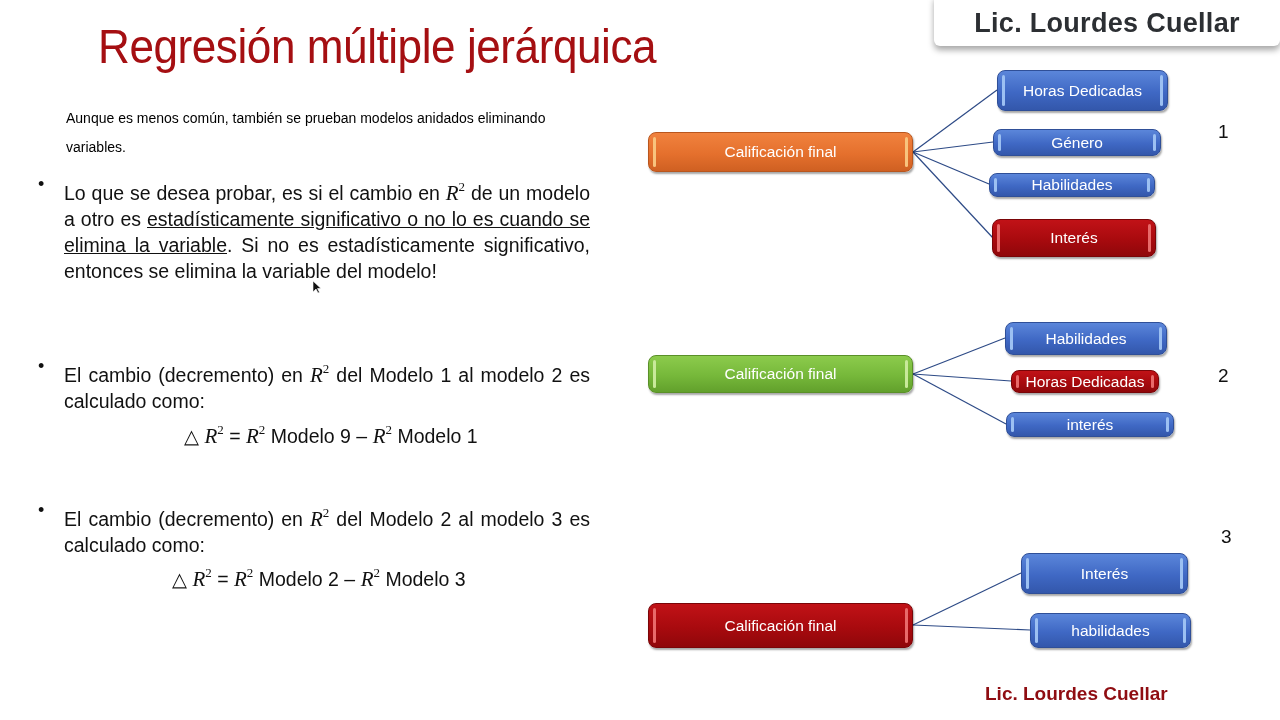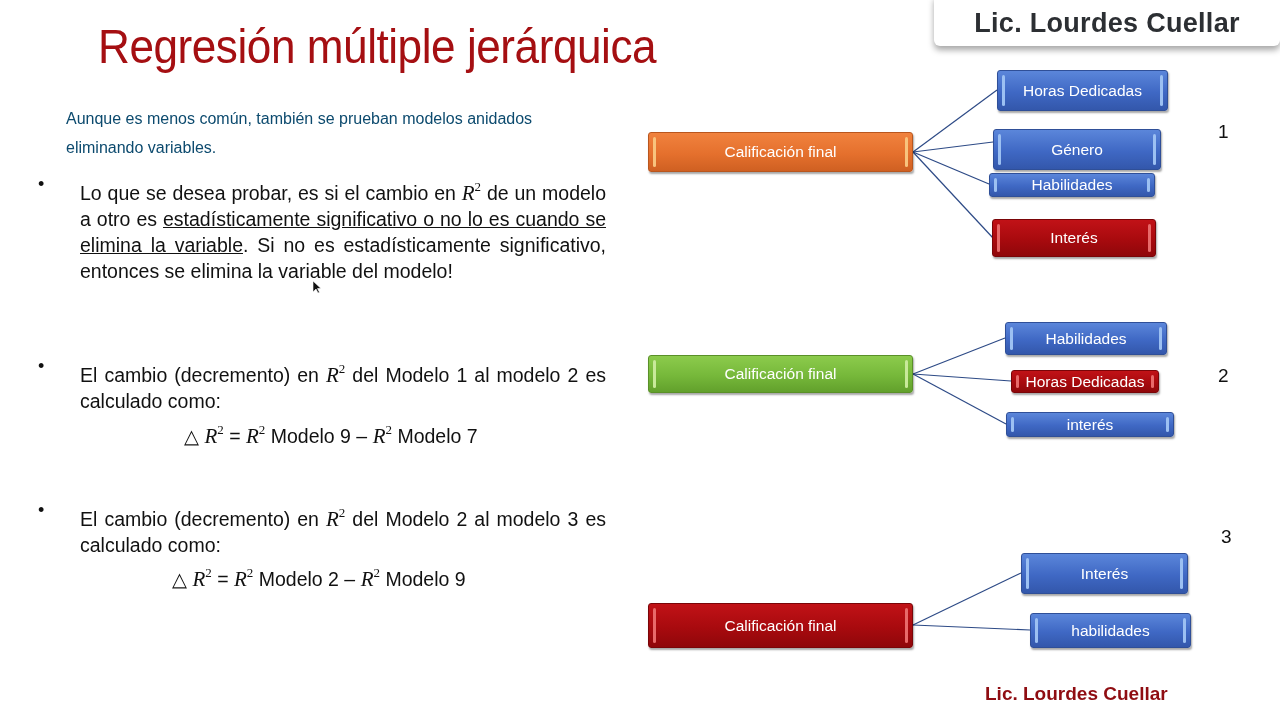--- a/index.html
+++ b/index.html
@@ -14,35 +14,35 @@
   }
 
   .badge {
     position: absolute; left: 934px; top: -6px; width: 346px; height: 52px;
     background: #fff; border-radius: 6px;
     box-shadow: 0 4px 6px rgba(0,0,0,0.35);
     display: flex; align-items: center; justify-content: center;
   }
   .badge span { font-size: 27px; color: #2c2f33; font-weight: 600; letter-spacing: 0.3px; padding-top: 6px; }
 
-  .text { position: absolute; font-size: 16px; line-height: 26px; color: #0c4a6e; }
+  .text { position: absolute; font-size: 14px; line-height: 26px; color: #000000; }
   .intro { left: 66px; top: 104px; width: 500px; line-height: 29px; }
   .bullet-block { position: absolute; left: 38px; width: 560px; }
   .bullet-dot { position: absolute; left: 0; top: 0; font-size: 18px; }
-  .bullet-body { margin-left: 42px; width: 526px; text-align: justify; font-size: 19.5px; line-height: 26px; }
+  .bullet-body { margin-left: 26px; width: 526px; text-align: justify; font-size: 19.5px; line-height: 26px; }
   .u { text-decoration: underline; }
   .math { font-family: "Liberation Serif", serif; font-style: italic; font-size: 21px; }
   .math sup { font-style: normal; font-size: 13px; vertical-align: 9px; }
   .formula { position: absolute; font-size: 19.5px; }
 
   .cursor { position: absolute; left: 312px; top: 280px; width: 10px; height: 14px; }
 
   .node {
     position: absolute; display: flex; align-items: center; justify-content: center;
-    color: #fff; font-size: 15.5px; border-radius: 3px;
+    color: #fff; font-size: 15.5px; border-radius: 8px;
     box-shadow: 1px 2px 2px rgba(0,0,0,0.35);
   }
   .node::before, .node::after {
     content: ""; position: absolute; top: 4px; bottom: 4px; width: 3px; border-radius: 2px;
   }
   .node::before { left: 4px; }
   .node::after { right: 4px; }
   .blue { background: linear-gradient(#5b86da, #3f68c4 55%, #3357ab); border: 1px solid #2f4f98; }
   .blue::before, .blue::after { background: #9cc0f2; }
   .red { background: linear-gradient(#c11217, #a80a0e 55%, #8f070a); border: 1px solid #7a0508; }
@@ -76,31 +76,31 @@
   </div>
 </div>
 
 <div class="bullet-block" style="top:356px;">
   <span class="bullet-dot">•</span>
   <div class="bullet-body">
     <span>El cambio (decremento) en </span><span class="math"><span>R</span><sup>2</sup></span><span> del Modelo 1 al modelo 2 es calculado como:</span>
   </div>
 </div>
 <div class="formula" style="left:184px; top:422px;">
-  <span>△ </span><span class="math"><span>R</span><sup>2</sup></span><span> = </span><span class="math"><span>R</span><sup>2</sup></span><span> Modelo 9 – </span><span class="math"><span>R</span><sup>2</sup></span><span> Modelo 7</span>
+  <span>△ </span><span class="math"><span>R</span><sup>2</sup></span><span> = </span><span class="math"><span>R</span><sup>2</sup></span><span> Modelo 9 – </span><span class="math"><span>R</span><sup>2</sup></span><span> Modelo 1</span>
 </div>
 
 <div class="bullet-block" style="top:500px;">
   <span class="bullet-dot">•</span>
   <div class="bullet-body">
     <span> El cambio (decremento) en </span><span class="math"><span>R</span><sup>2</sup></span><span> del Modelo 2 al modelo 3 es calculado como:</span>
   </div>
 </div>
 <div class="formula" style="left:172px; top:565px;">
-  <span>△ </span><span class="math"><span>R</span><sup>2</sup></span><span> = </span><span class="math"><span>R</span><sup>2</sup></span><span> Modelo 2 – </span><span class="math"><span>R</span><sup>2</sup></span><span> Modelo 9</span>
+  <span>△ </span><span class="math"><span>R</span><sup>2</sup></span><span> = </span><span class="math"><span>R</span><sup>2</sup></span><span> Modelo 2 – </span><span class="math"><span>R</span><sup>2</sup></span><span> Modelo 3</span>
 </div>
 
 <svg class="cursor" viewBox="0 0 10 14">
   <path d="M1 1 L1 12 L4 9 L6 13 L7.5 12.3 L5.5 8.5 L9 8.5 Z" fill="#111" stroke="#fff" stroke-width="0.6"></path>
 </svg>
 
 <svg class="lines">
   <g stroke="#2d4a86" stroke-width="1.2" fill="none">
 
     <line x1="913" y1="152" x2="997" y2="90"></line>
@@ -116,21 +116,21 @@
     <line x1="913" y1="625" x2="1030" y2="630"></line>
   </g>
 </svg>
 
 <div class="node orange" style="left:648px; top:132px; width:265px; height:40px;">
     <span>Calificación final</span>
   </div>
 <div class="node blue" style="left:997px; top:70px; width:171px; height:41px;">
     <span>Horas Dedicadas</span>
   </div>
-<div class="node blue" style="left:993px; top:129px; width:168px; height:41px;">
+<div class="node blue" style="left:993px; top:129px; width:168px; height:27px;">
     <span>Género</span>
   </div>
 <div class="node blue" style="left:989px; top:173px; width:166px; height:24px;">
     <span>Habilidades</span>
   </div>
 <div class="node red" style="left:992px; top:219px; width:164px; height:38px;">
     <span>Interés</span>
   </div>
 <div class="num" style="left:1218px; top:121px;">1</div>
 

